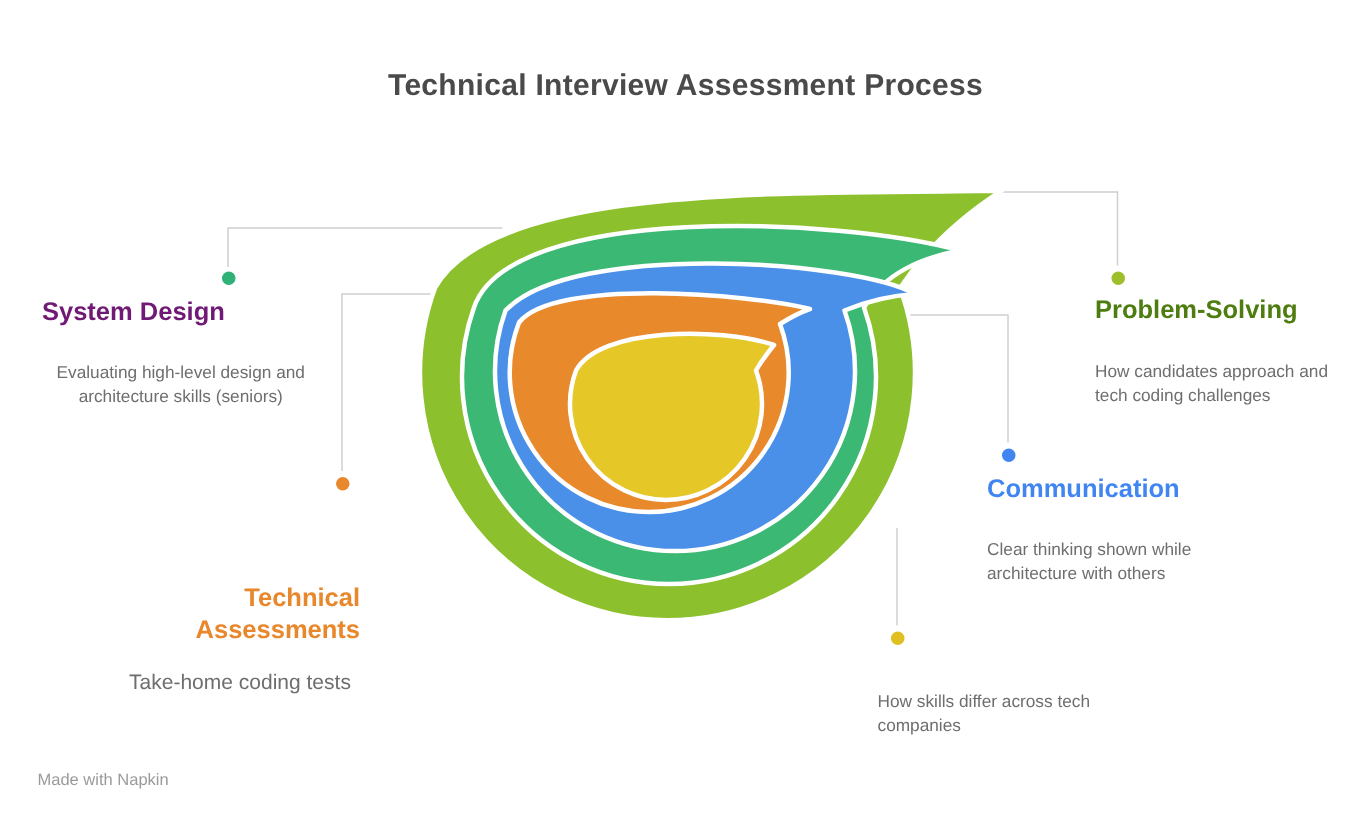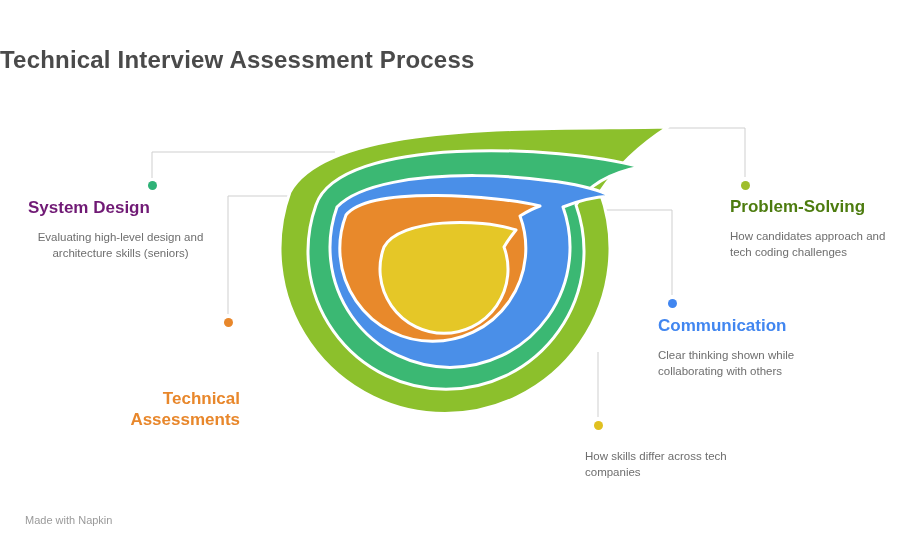--- a/index.html
+++ b/index.html
@@ -1,32 +1,32 @@
 <!DOCTYPE html>
 <html><head>
 <meta charset="utf-8">
 <style>
   html,body{margin:0;padding:0;background:#fff;}
   body{font-family:"Liberation Sans", sans-serif;}
   .stage{position:relative;width:914px;height:558px;background:#ffffff;overflow:hidden;}
-  .page-title{position:absolute;left:0;top:46px;width:914px;
-    font-size:24px;font-weight:bold;color:#4a4a4a;letter-spacing:.2px;}
+  .page-title{position:absolute;left:0;top:46px;width:914px;text-align:center;
+    font-size:20px;font-weight:bold;color:#4a4a4a;letter-spacing:.2px;}
   .diagram-svg{position:absolute;left:0;top:0;}
   
   .ring-lime{fill:#8cc02c;}
   .ring-emerald{fill:#3bb873;}
   .ring-blue{fill:#4a8fe8;}
   .ring-orange{fill:#e8892b;}
   .ring-yellow{fill:#e5c727;}
   .ring{stroke:#ffffff;stroke-width:3;stroke-linejoin:round;}
   .connector{fill:none;stroke:#cfcfcf;stroke-width:1;}
   
   .cat{position:absolute;}
   .cat-title{font-size:17px;font-weight:bold;line-height:1.25;}
-  .cat-desc{font-size:11.5px;color:#6e6e6e;line-height:1.4;margin-top:11px;}
+  .cat-desc{font-size:11.5px;color:#6e6e6e;line-height:1.4;margin-top:23px;}
   .cat-desc.big{font-size:14px;margin-top:14px;}
   .c-emerald{color:#701a75;}
   .c-orange{color:#e8872b;margin-top:48px;}
   .c-lime{color:#4d7c0f;}
   .c-blue{color:#4186f0;}
   .c-gold{color:#e0c020;}
   .dot{position:absolute;width:9px;height:9px;border-radius:50%;}
   .dot-emerald{background:#2eb277;}
   .dot-orange{background:#e8872b;}
   .dot-lime{background:#9fbe2b;}
@@ -62,30 +62,31 @@
   <span class="dot dot-blue" style="left:668px;top:299px;"></span>
   <span class="dot dot-gold" style="left:594px;top:421px;"></span>
 
   <div class="cat" style="left:28px;top:197px;width:185px;">
     <div class="cat-title c-emerald">System Design</div>
     <div class="cat-desc" style="text-align:center;">Evaluating high-level design and architecture skills (seniors)</div>
   </div>
 
   <div class="cat" style="left:85px;top:340px;width:155px;text-align:right;">
     <div class="cat-title c-orange">Technical Assessments</div>
+    <div class="cat-desc big" style="text-align:center;width:170px;margin-left:-10px;">Take-home coding tests</div>
   </div>
 
   <div class="cat" style="left:730px;top:196px;width:180px;">
     <div class="cat-title c-lime">Problem-Solving</div>
     <div class="cat-desc">How candidates approach and tech coding challenges</div>
   </div>
 
   <div class="cat" style="left:658px;top:315px;width:165px;">
     <div class="cat-title c-blue">Communication</div>
-    <div class="cat-desc">Clear thinking shown while collaborating with others</div>
+    <div class="cat-desc">Clear thinking shown while architecture with others</div>
   </div>
 
   <div class="cat" style="left:585px;top:437px;width:175px;">
     <div class="cat-desc">How skills differ across tech companies</div>
   </div>
 
   <div class="caption">Made with Napkin</div>
 
 </div>
 

